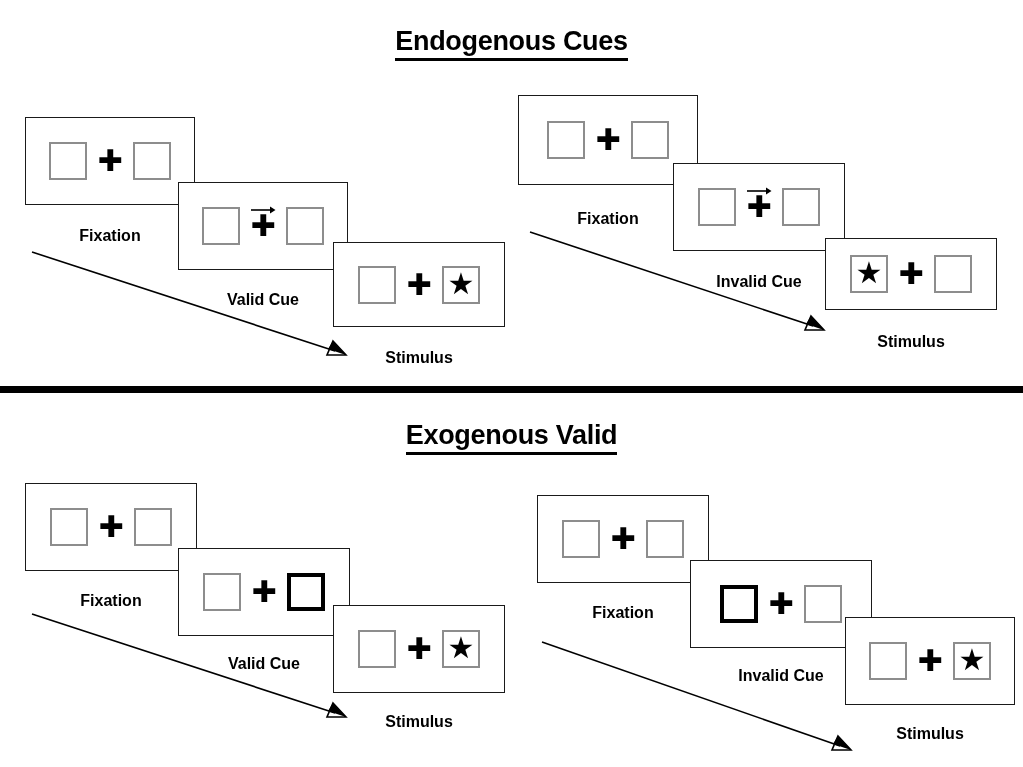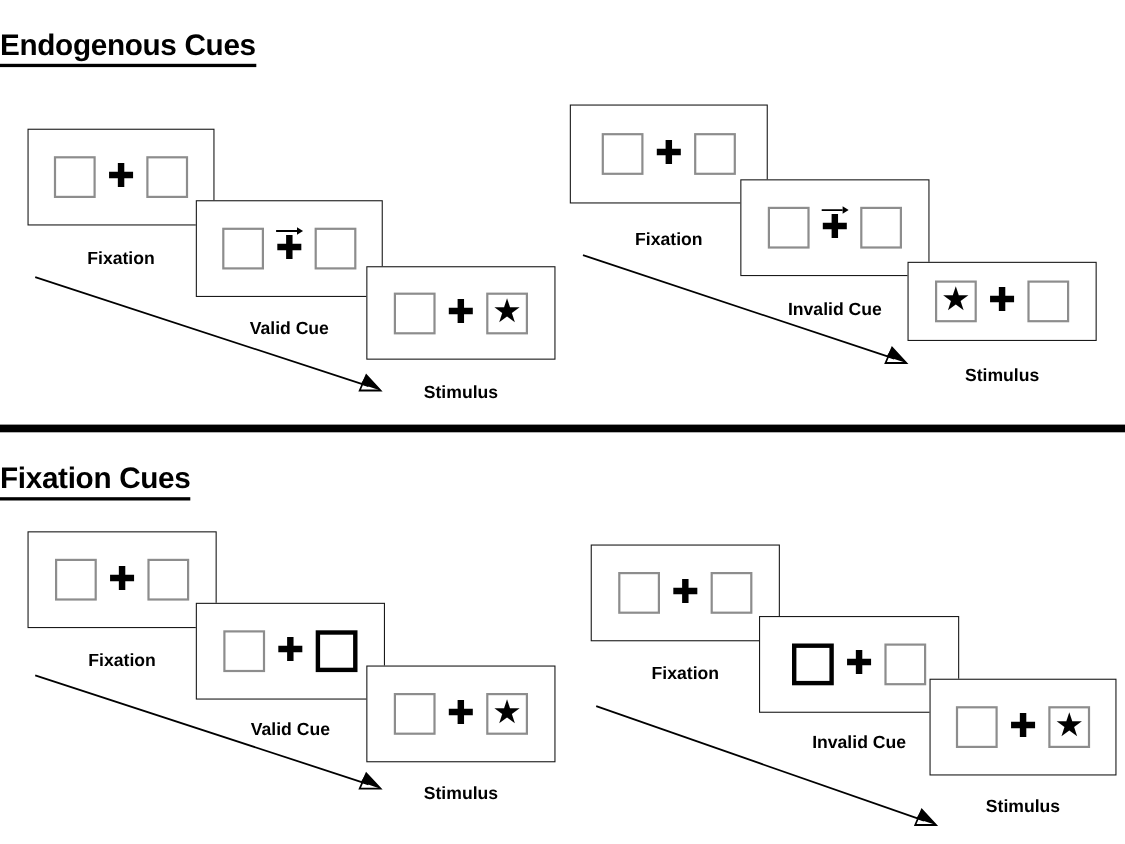--- a/index.html
+++ b/index.html
@@ -11,21 +11,21 @@
     position: relative;
     overflow: hidden;
     font-family: "Liberation Sans", sans-serif;
     color: #000000;
   }
 
   
   .section-title {
     position: absolute;
     width: 100%;
-    text-align: left;
+    text-align: center;
     font-size: 27px;
     font-weight: bold;
     letter-spacing: -0.3px;
     color: #000000;
   }
   .section-title span {
     border-bottom: 3px solid #000000;
     padding-bottom: 2px;
   }
 
@@ -209,21 +209,21 @@
 
 <svg class="flow-arrow" style="left:528px; top:228px; width:300px; height:110px; z-index:2;" viewBox="0 0 300 110">
   <line x1="2" y1="4" x2="285" y2="98" stroke="#000" stroke-width="1.6"></line>
   <polygon points="283,88 296,102 277,102" fill="none" stroke="#000" stroke-width="1.6"></polygon>
   <polygon points="296,102 278,96 283,88" fill="#000"></polygon>
 </svg>
 
 <div class="divider" style="top:386px;"></div>
 
 <div class="section-title" style="top:420px;">
-  <span>Fixation Cues</span>
+  <span>Exogenous Valid</span>
 </div>
 
 <div class="panel" style="left:25px; top:483px; width:172px; height:88px; z-index:3;">
   <div class="panel-inner">
     <div class="sq"></div>
     <div class="center-stack">
       <span class="plus">✚</span>
     </div>
     <div class="sq"></div>
   </div>

